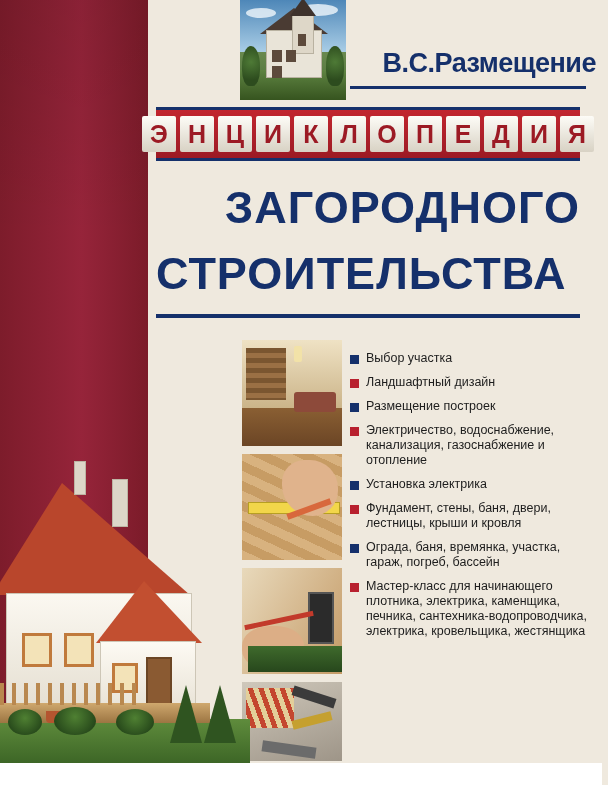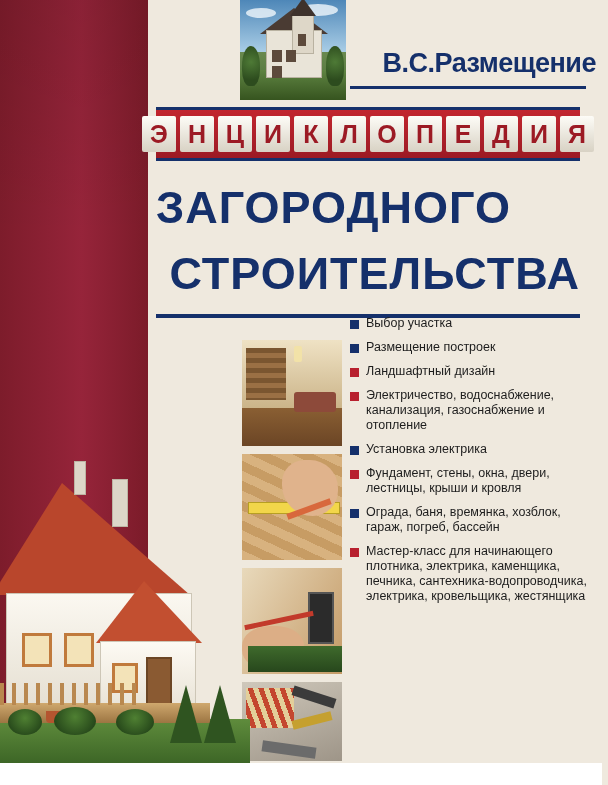--- a/index.html
+++ b/index.html
@@ -106,30 +106,30 @@
   }
 
   
   .title-1, .title-2 {
     position: absolute;
     color: #15306b;
     font-weight: bold;
     letter-spacing: 1px;
     white-space: nowrap;
   }
-  .title-1 { left: 156px; top: 182px; width: 424px; text-align:left; font-size: 45px; }
-  .title-2 { left: 156px; top: 248px; width: 424px; text-align:right; font-size: 45px; }
+  .title-1 { left: 156px; top: 182px; width: 424px; text-align:right; font-size: 45px; }
+  .title-2 { left: 156px; top: 248px; width: 424px; text-align:left; font-size: 45px; }
   .title-rule {
     position:absolute; left:156px; top:314px; width:424px; height:4px; background:#15306b;
   }
 
   
   .features {
     position: absolute;
-    left: 350px; top: 316px; width: 240px;
+    left: 350px; top: 351px; width: 240px;
   }
   .feature {
     display: flex;
     align-items: flex-start;
     margin-bottom: 9px;
   }
   .bullet {
     width: 9px; height: 9px;
     margin-top: 4px; margin-right: 7px;
     flex: 0 0 auto;
@@ -306,42 +306,42 @@
   <div class="title-1">ЗАГОРОДНОГО</div>
   <div class="title-2">СТРОИТЕЛЬСТВА</div>
   <div class="title-rule"></div>
 
   <div class="features" id="features">
       <div class="feature">
         <div class="bullet blue"></div>
         <div class="feature-text">Выбор участка</div>
       </div>
       <div class="feature">
+        <div class="bullet red"></div>
+        <div class="feature-text">Ландшафтный дизайн</div>
+      </div>
+      <div class="feature">
         <div class="bullet blue"></div>
         <div class="feature-text">Размещение построек</div>
       </div>
       <div class="feature">
         <div class="bullet red"></div>
-        <div class="feature-text">Ландшафтный дизайн</div>
-      </div>
-      <div class="feature">
-        <div class="bullet red"></div>
         <div class="feature-text">Электричество, водоснабжение, канализация, газоснабжение и отопление</div>
       </div>
       <div class="feature">
         <div class="bullet blue"></div>
         <div class="feature-text">Установка электрика</div>
       </div>
       <div class="feature">
         <div class="bullet red"></div>
-        <div class="feature-text">Фундамент, стены, окна, двери, лестницы, крыши и кровля</div>
+        <div class="feature-text">Фундамент, стены, баня, двери, лестницы, крыши и кровля</div>
       </div>
       <div class="feature">
         <div class="bullet blue"></div>
-        <div class="feature-text">Ограда, баня, времянка, хозблок, гараж, погреб, бассейн</div>
+        <div class="feature-text">Ограда, баня, времянка, участка, гараж, погреб, бассейн</div>
       </div>
       <div class="feature">
         <div class="bullet red"></div>
         <div class="feature-text">Мастер-класс для начинающего плотника, электрика, каменщика, печника, сантехника-водопроводчика, электрика, кровельщика, жестянщика</div>
       </div>
     </div>
 
   <div class="thumb" id="thumb-interior">
     <div class="th-el ti-wall"></div>
     <div class="th-el ti-floor"></div>

